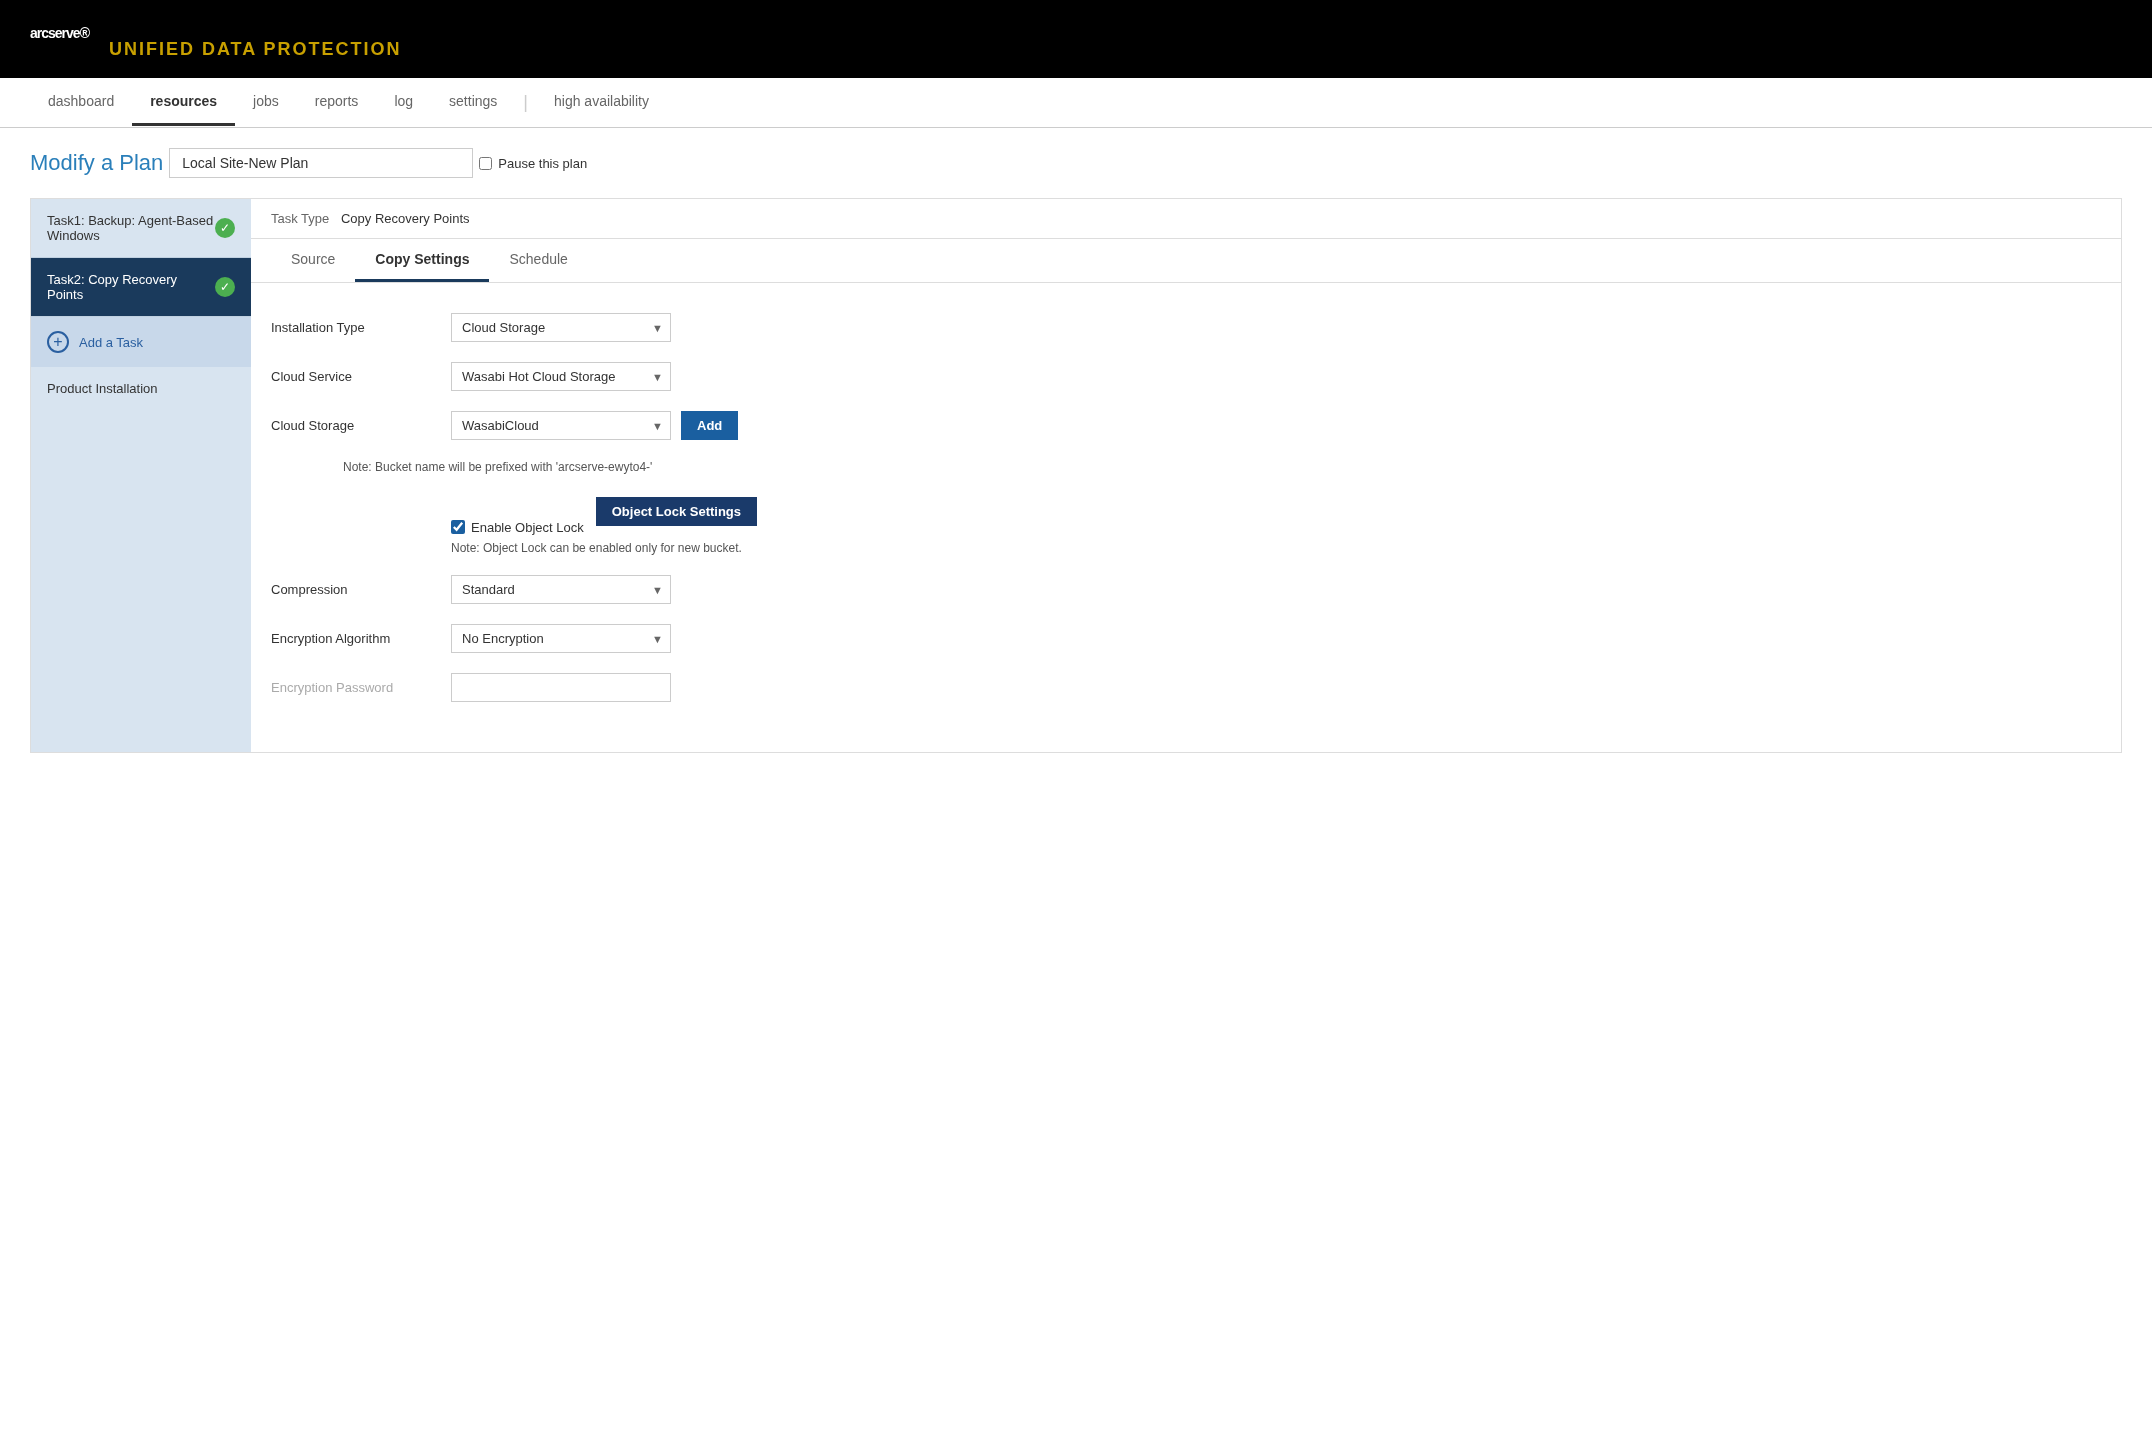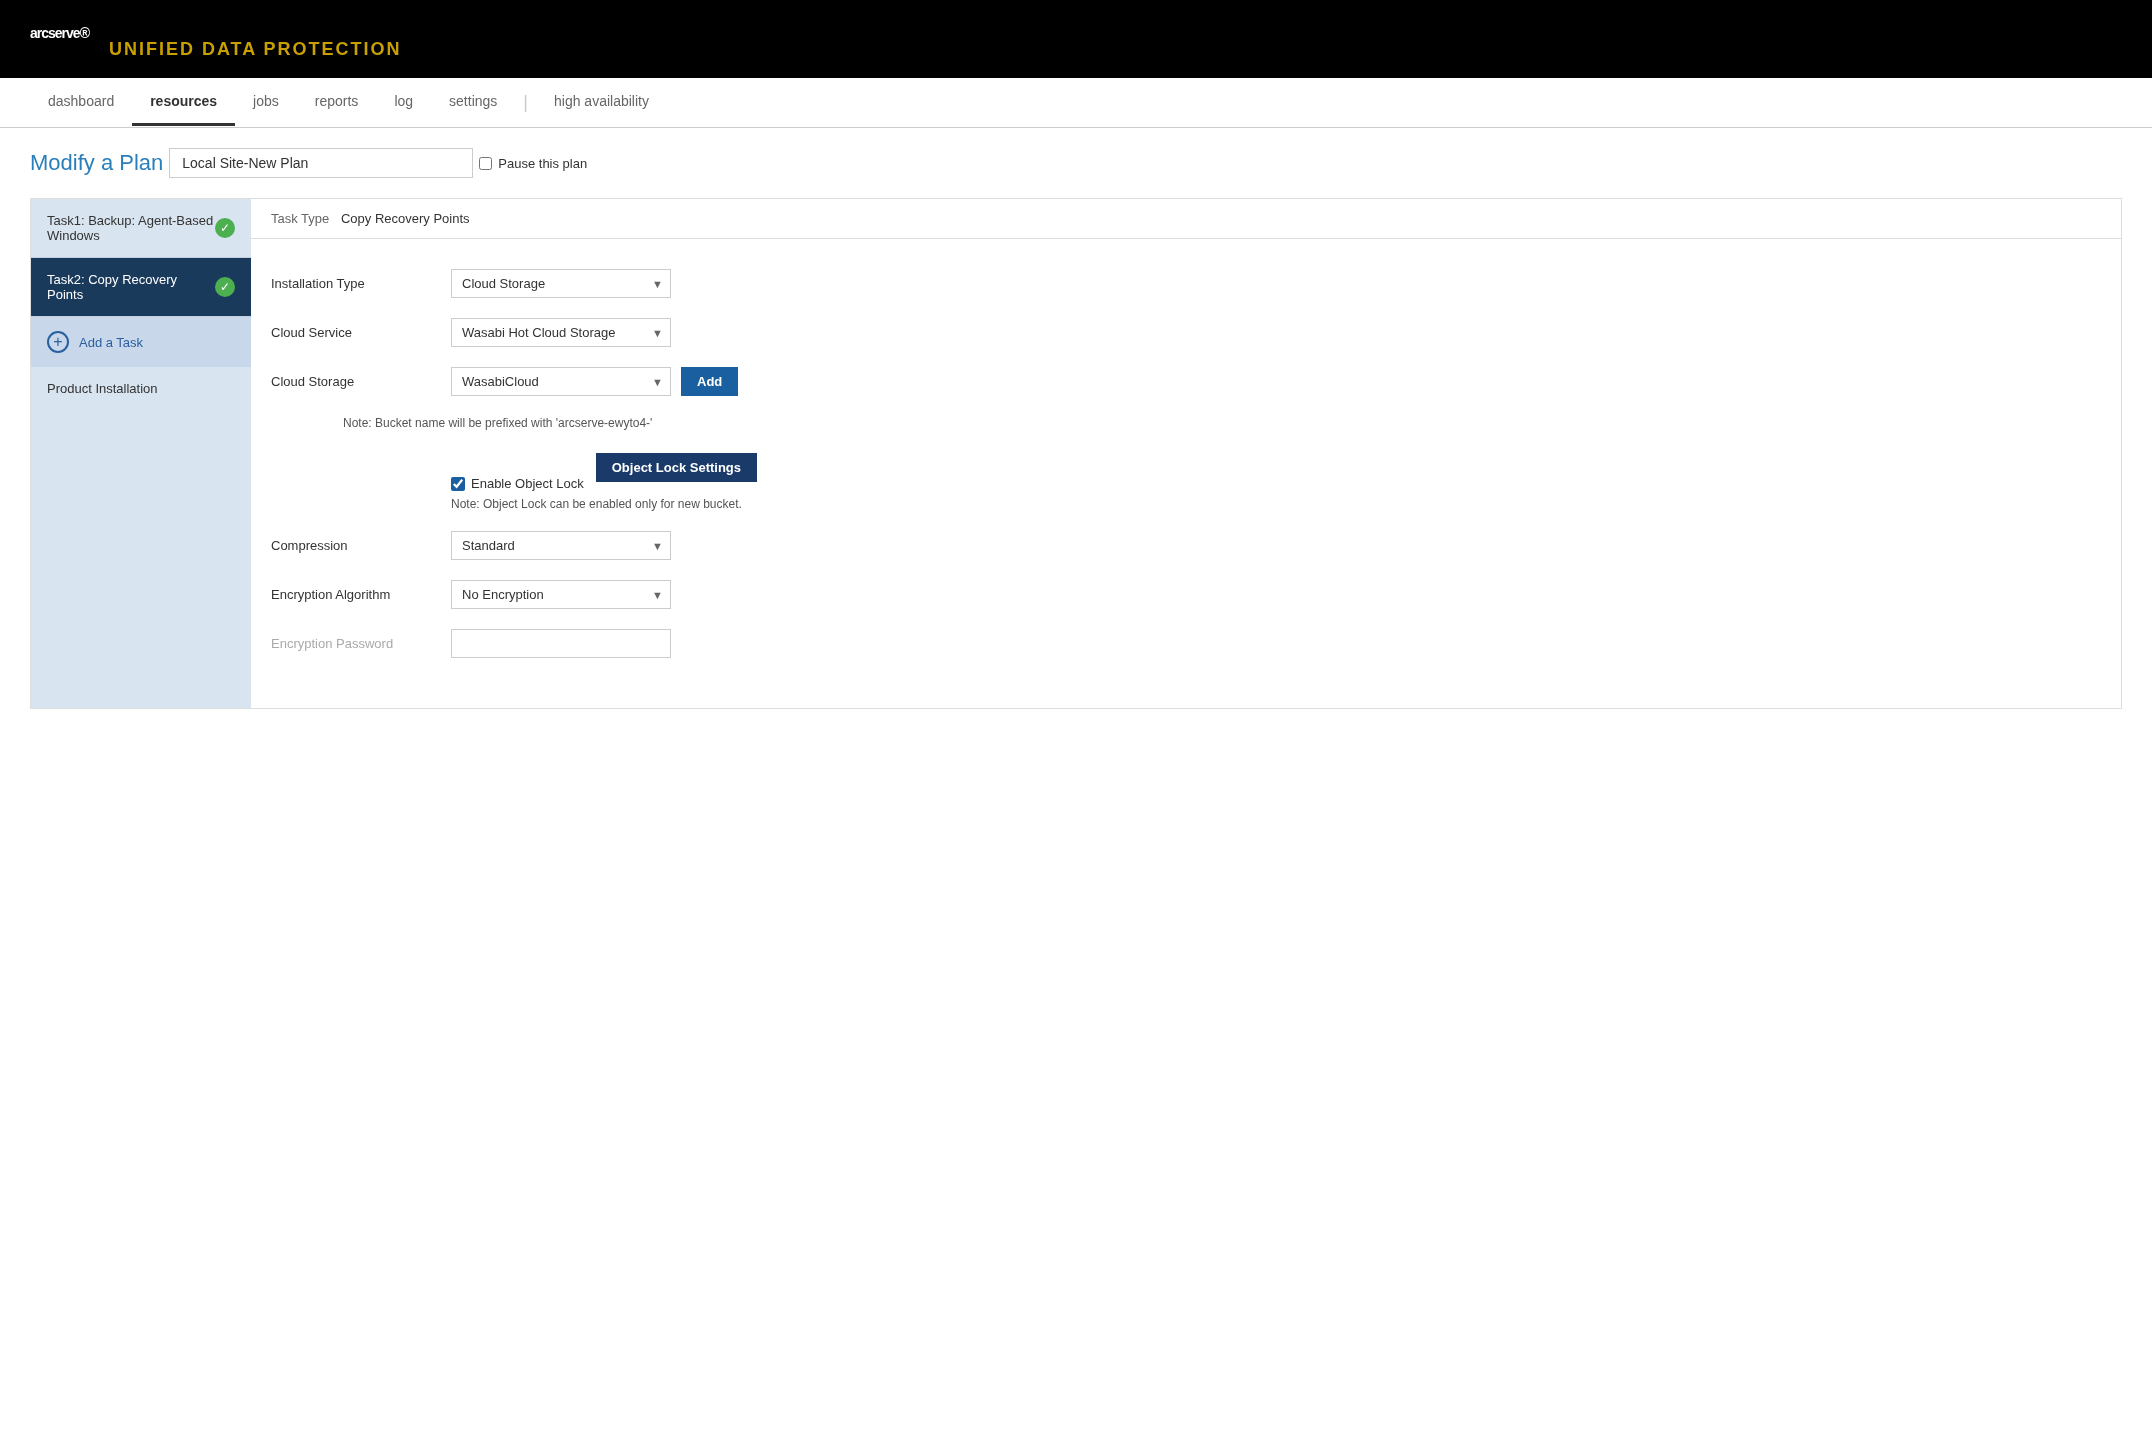--- a/index.html
+++ b/index.html
@@ -257,21 +257,21 @@
     }
     .object-lock-row {
       display: flex;
       align-items: center;
       gap: 12px;
       margin-bottom: 6px;
       margin-left: 180px;
     }
     .checkbox-label {
       display: flex;
-      align-items: flex-end;
+      align-items: flex-start;
       gap: 6px;
       font-size: 13px;
       color: #333;
       margin-top: 32px;
     }
     .checkbox-input {
       width: 14px;
       height: 14px;
       accent-color: #1a5fa0;
     }
@@ -346,20 +346,25 @@
       </div>
     </div>
 
     <div class="right-content">
 
       <div class="task-type-bar">
         <span class="task-type-label">Task Type</span>
         <span class="task-type-value">Copy Recovery Points</span>
       </div>
 
+      <div class="tabs">
+        <div class="tab">Source</div>
+        <div class="tab active">Copy Settings</div>
+        <div class="tab">Schedule</div>
+      </div>
 
       <div class="form-content">
 
         <div class="form-row">
           <span class="form-label">Installation Type</span>
           <div class="form-control-wrapper">
             <div class="select-wrapper">
               <select class="form-select">
                 <option>Cloud Storage</option>
               </select>

